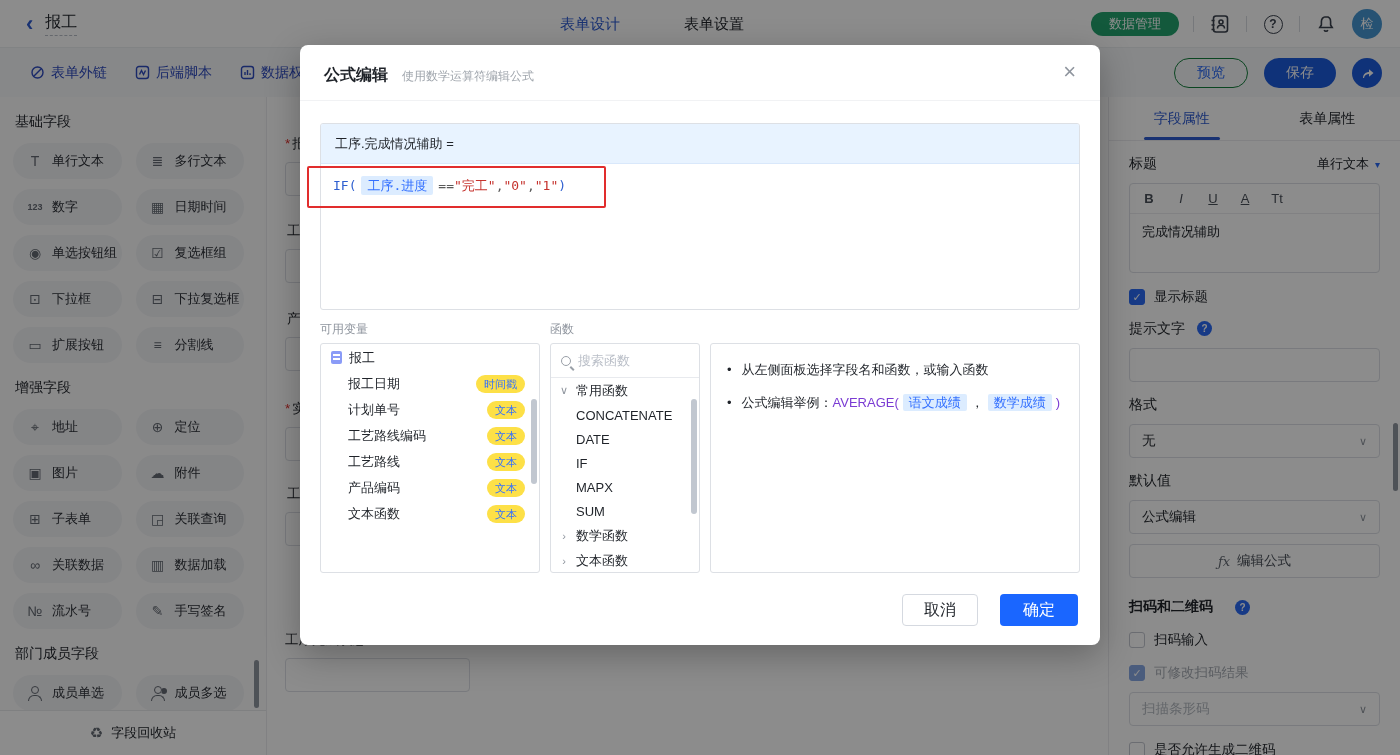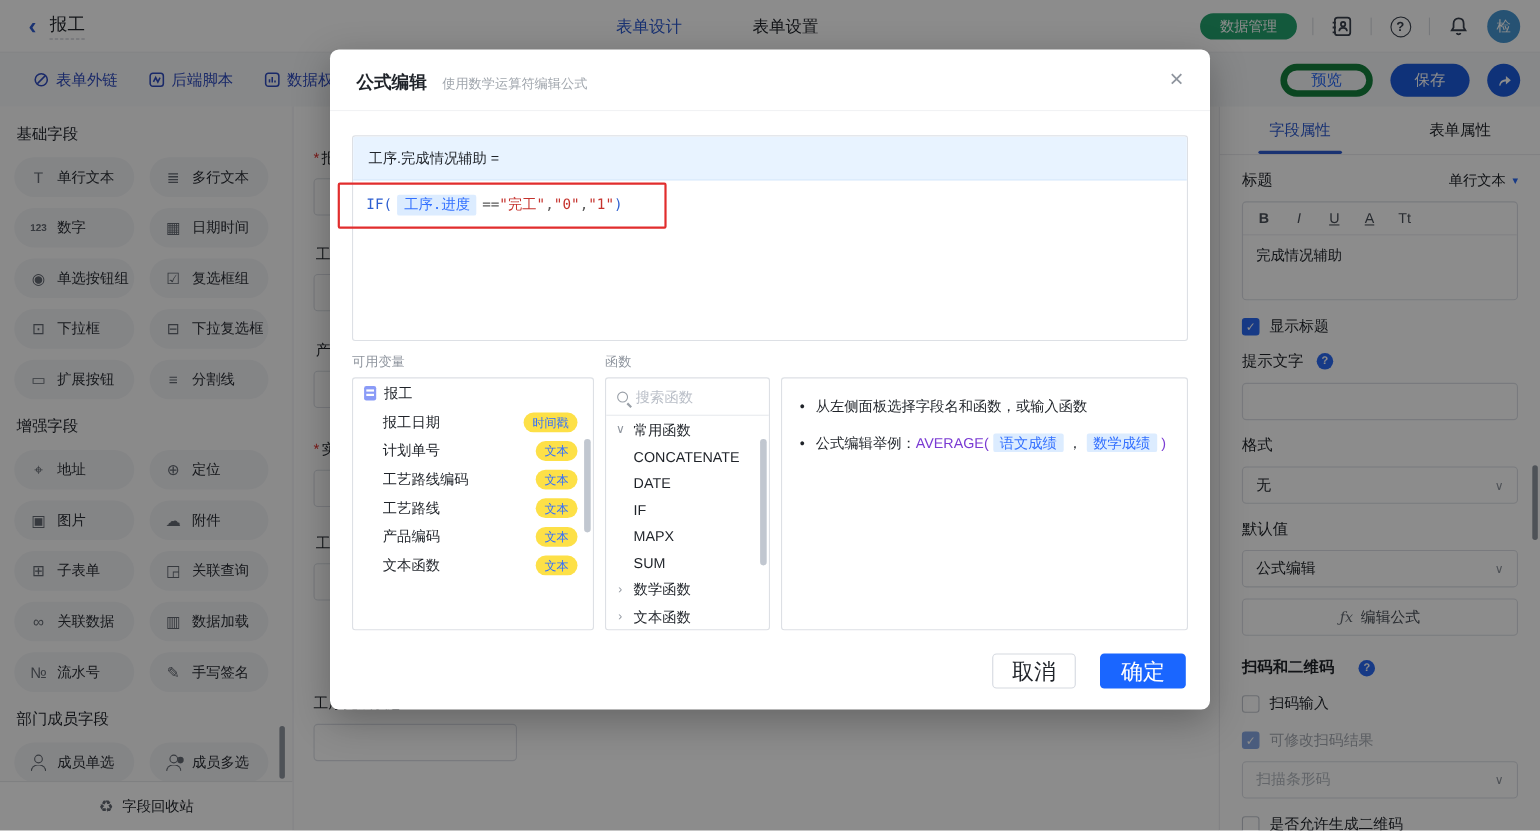--- a/index.html
+++ b/index.html
@@ -22,21 +22,21 @@
   .tb-ic { width:24px; height:24px; display:flex; align-items:center; justify-content:center; color:#3a414d; cursor:pointer; }
   .help-circ { width:19px; height:19px; border:1.6px solid #3a414d; border-radius:50%; font-size:12px; font-weight:bold; display:flex; align-items:center; justify-content:center; }
   .avatar { width:30px; height:30px; border-radius:50%; background:#4596d2; color:#fff; font-size:13px; display:flex; align-items:center; justify-content:center; cursor:pointer; }
 
   
   .subbar { position:absolute; left:0; top:48px; right:0; height:49px; background:#f6f7f9; display:flex; align-items:center; }
   .sub-link { display:flex; align-items:center; gap:6px; color:#2e4bbf; font-size:14px; margin-left:28px; cursor:pointer; }
   .sub-link:first-child { margin-left:30px; }
   .sub-link svg { stroke:#2e4bbf; }
   .sub-right { position:absolute; right:18px; display:flex; align-items:center; gap:16px; }
-  .btn-preview { height:30px; padding:0 22px; border:6px solid #15803d; color:#2a6af5; background:transparent; border-radius:16px; font-size:14px; cursor:pointer; }
+  .btn-preview { height:30px; padding:0 22px; border:1px solid #15803d; color:#2a6af5; background:transparent; border-radius:16px; font-size:14px; cursor:pointer; }
   .btn-save { height:30px; padding:0 22px; border:none; color:#fff; background:#1c5bdc; border-radius:16px; font-size:14px; cursor:pointer; }
   .btn-share { width:30px; height:30px; border-radius:50%; background:#1c5bdc; border:none; display:flex; align-items:center; justify-content:center; cursor:pointer; }
 
   
   .sidebar { position:absolute; left:0; top:97px; bottom:0; width:267px; background:#fbfbfc; border-right:1px solid #ececef; overflow:hidden; }
   .sec-title { font-size:14px; font-weight:normal; color:#1f2329; margin:16px 0 12px 15px; }
   .pill-grid { display:grid; grid-template-columns:1fr 1fr; gap:10px 14px; margin:0 22px 6px 13px; }
   .pill { height:36px; background:#f1f2f4; border-radius:18px; display:flex; align-items:center; padding-left:13px; gap:8px; font-size:13px; color:#2b2f36; cursor:grab; }
   .pill-icon { width:18px; text-align:center; color:#646a73; font-size:14px; }
   .pill-icon.num { font-size:9px; font-weight:bold; letter-spacing:0; }
@@ -133,21 +133,21 @@
   .f-item { height:24px; display:flex; align-items:center; padding-left:25px; font-size:13px; color:#1f2329; cursor:pointer; }
   .f-thumb { position:absolute; right:2px; top:55px; width:6px; height:115px; background:#c1c7d0; border-radius:3px; }
 
   .pane-help { padding:16px 16px; }
   .h-line { display:flex; gap:10px; font-size:13px; color:#1f2329; margin-bottom:13px; line-height:1.5; }
   .h-dot { color:#1f2329; }
   .tk2-plain { color:#1f2329; }
   .tk2-fn { color:#7a3bd3; }
   .tk2-chip { background:#dcecff; color:#3370ff; padding:1px 6px; border-radius:2px; margin:0 4px; }
 
-  .m-btn { position:absolute; top:549px; height:32px; border-radius:4px; font-size:20px; cursor:pointer; }
+  .m-btn { position:absolute; top:549px; height:32px; border-radius:4px; font-size:16px; cursor:pointer; }
   .btn-cancel { right:122px; width:76px; background:#fff; border:1px solid #d5d9e0; color:#1f2329; }
   .btn-ok { right:22px; width:78px; background:#1a66ff; border:none; color:#fff; }
 
   .annotation { position:absolute; left:307px; top:166px; width:299px; height:42px; border:2.5px solid #e12d2d; border-radius:2px; z-index:30; pointer-events:none; }
 </style>
 </head>
 <body>
 
 <div class="app">
 

